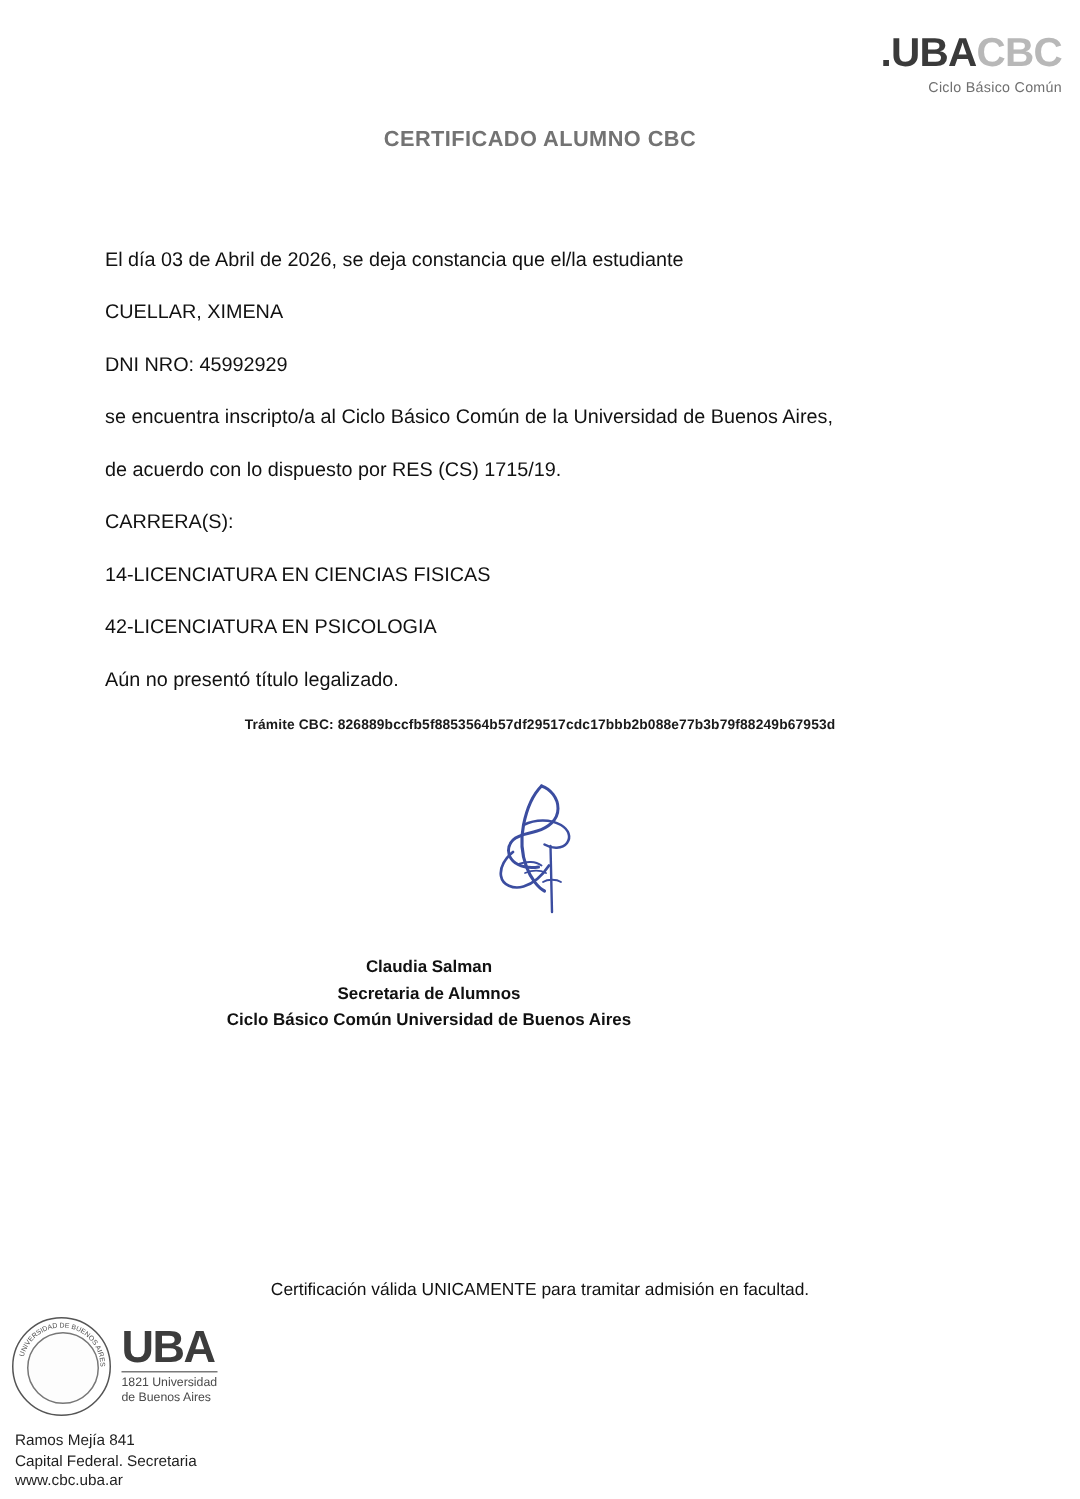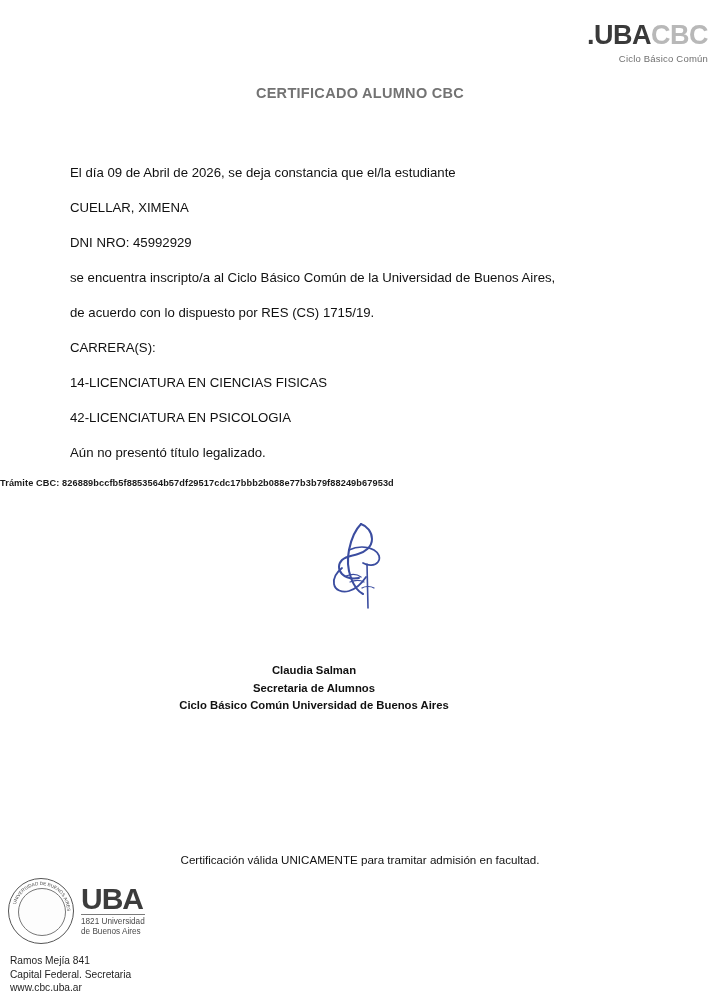--- a/index.html
+++ b/index.html
@@ -65,44 +65,44 @@
     line-height: 1.25;
     white-space: nowrap;
   }
 
   
   .tramite {
     position: absolute;
     top: 478px;
     left: 0;
     width: 720px;
+    text-align: center;
     font-size: 9.2px;
     font-weight: bold;
     color: #1a1a1a;
     letter-spacing: 0.1px;
   }
 
   
   .signature-wrap {
     position: absolute;
     top: 516px;
     left: 0;
     width: 720px;
     height: 100px;
     text-align: center;
   }
   .signature-wrap svg { display: inline-block; }
 
   .sign-block {
     position: absolute;
-    top: 662px;
+    top: 637px;
     left: 0;
     width: 572px;
     text-align: center;
-    padding-left: 28px;
   }
   .sign-line {
     font-size: 11.3px;
     font-weight: bold;
     color: #111;
     line-height: 1.56;
   }
 
   
   .footer-note {
@@ -174,21 +174,21 @@
 <div class="header-logo">
   <div class="logo-main">
     <span class="logo-uba">.UBA</span><span class="logo-cbc">CBC</span>
   </div>
   <div class="logo-sub">Ciclo Básico Común</div>
 </div>
 
 <div class="doc-title">CERTIFICADO ALUMNO CBC</div>
 
 <div class="body-block">
-  <div class="body-line">El día 09 de Abril de 2026, se deja constancia que el/la estudiante</div>
+  <div class="body-line">El día 03 de Abril de 2026, se deja constancia que el/la estudiante</div>
   <div class="body-line">CUELLAR, XIMENA</div>
   <div class="body-line">DNI NRO: 45992929</div>
   <div class="body-line">se encuentra inscripto/a al Ciclo Básico Común de la Universidad de Buenos Aires,</div>
   <div class="body-line">de acuerdo con lo dispuesto por RES (CS) 1715/19.</div>
   <div class="body-line">CARRERA(S):</div>
   <div class="body-line">14-LICENCIATURA EN CIENCIAS FISICAS</div>
   <div class="body-line">42-LICENCIATURA EN PSICOLOGIA</div>
   <div class="body-line">Aún no presentó título legalizado.</div>
 </div>
 

